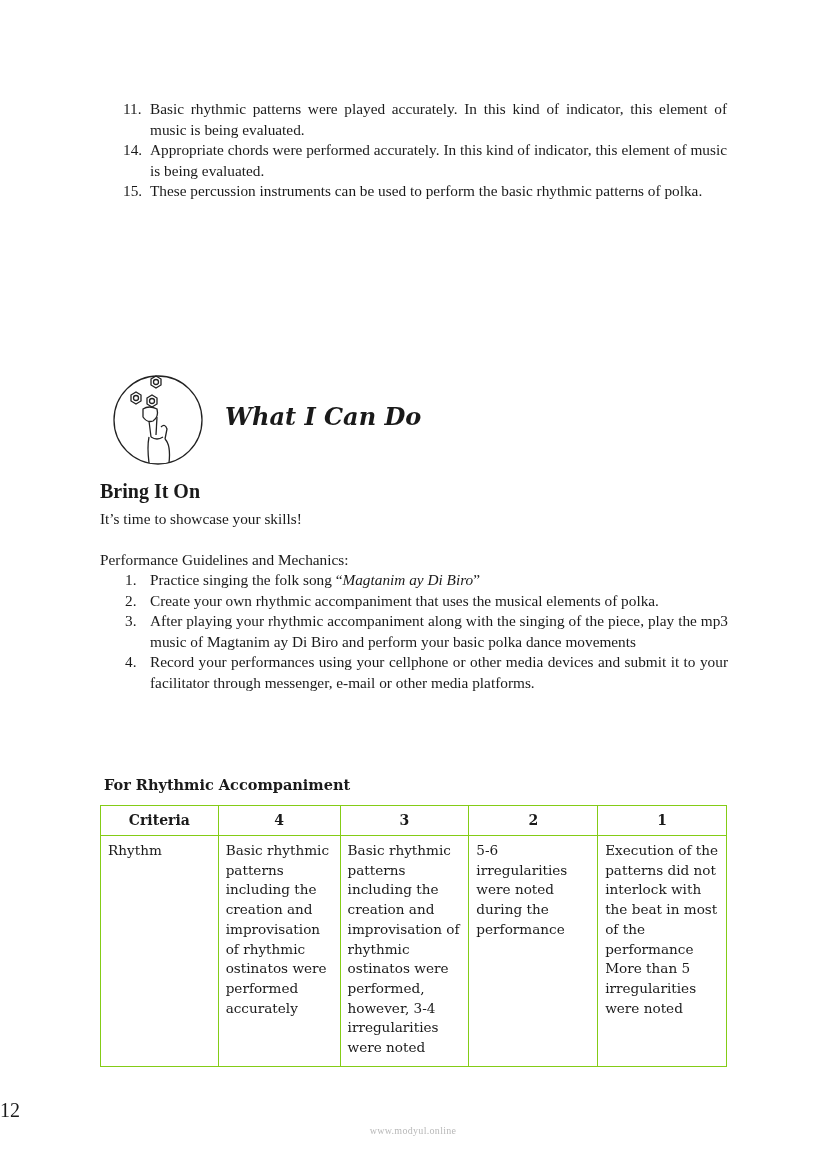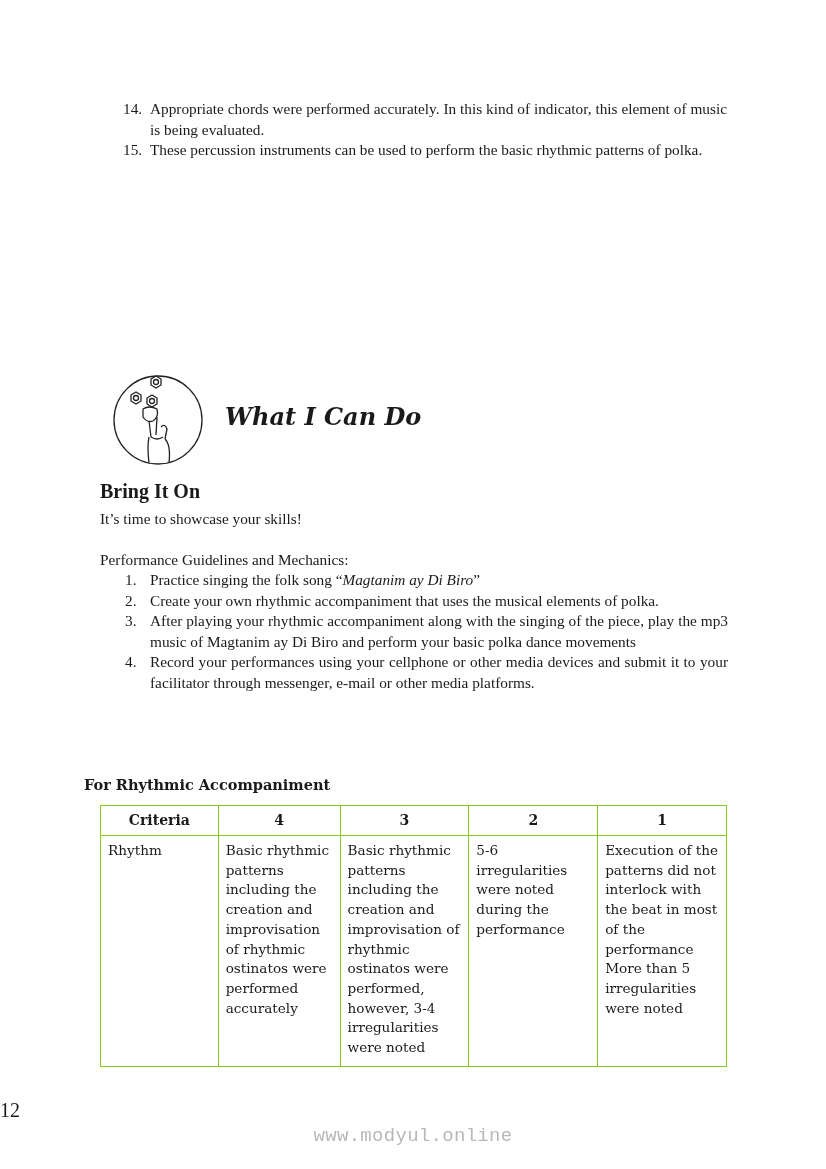--- a/index.html
+++ b/index.html
@@ -13,34 +13,38 @@
   .icon-wrap { position: absolute; left: 113px; top: 375px; width: 90px; height: 90px; }
   .section-title { position: absolute; left: 225px; top: 402px; font-family: "DejaVu Serif", serif;
                    font-weight: bold; font-style: italic; font-size: 24px; }
   .bring { position: absolute; left: 100px; top: 480px; font-family: "Liberation Serif", serif; font-weight: bold; font-size: 20px; }
   .intro { position: absolute; left: 100px; top: 509px; }
   .guide-title { position: absolute; left: 100px; top: 550px; }
   .glist { position: absolute; left: 125px; top: 570px; width: 603px; }
   .gitem { display: flex; }
   .gnum { width: 25px; flex: none; }
   .gtext { flex: 1; text-align: justify; }
-  .table-title { position: absolute; left: 84px; top: 776px; font-family: "DejaVu Serif", serif; font-weight: bold; font-size: 14.5px; }
+  .table-title { position: absolute; left: 104px; top: 776px; font-family: "DejaVu Serif", serif; font-weight: bold; font-size: 14.5px; }
   table { position: absolute; left: 100px; top: 805px; width: 627px; border-collapse: collapse;
           font-family: "DejaVu Serif", serif; font-size: 13.6px; line-height: 19.7px; }
   th, td { border: 1px solid #84cc16; vertical-align: top; text-align: left; padding: 0 7px; }
   th { text-align: center; font-weight: bold; height: 29px; vertical-align: middle; font-size: 14px; }
   td { padding-top: 5px; padding-bottom: 8px; }
   .c0 { width: 103px; } .c1 { width: 107px; } .c2 { width: 114px; } .c3 { width: 114px; } .c4 { width: 114px; }
   .pagenum { position: absolute; left: 0; width: 653px; top: 1099px; text-align: left; font-family: "Liberation Serif", serif; font-size: 20px; }
-  .watermark { position: absolute; left: 0; width: 826px; top: 1125px; text-align: center; font-family: Liberation Mono, monospace; font-size: 19px; color: #b8b8b8; letter-spacing: 0.3px; }
+  .watermark { position: absolute; left: 0; width: 826px; top: 1125px; text-align: center; font-family: Liberation Serif, serif; font-size: 10px; color: #b8b8b8; letter-spacing: 0.3px; }
 </style>
 </head>
 <body>
 
 <div class="qlist serif">
+  <div class="qitem">
+      <span class="qnum">11.</span>
+      <span class="qtext">Basic rhythmic patterns were played accurately. In this kind of indicator, this element of music is being evaluated.</span>
+    </div>
   <div class="qitem">
       <span class="qnum">14.</span>
       <span class="qtext">Appropriate chords were performed accurately. In this kind of indicator, this element of music is being evaluated.</span>
     </div>
   <div class="qitem">
       <span class="qnum">15.</span>
       <span class="qtext">These percussion instruments can be used to perform the basic rhythmic patterns of polka.</span>
     </div>
 </div>
 

